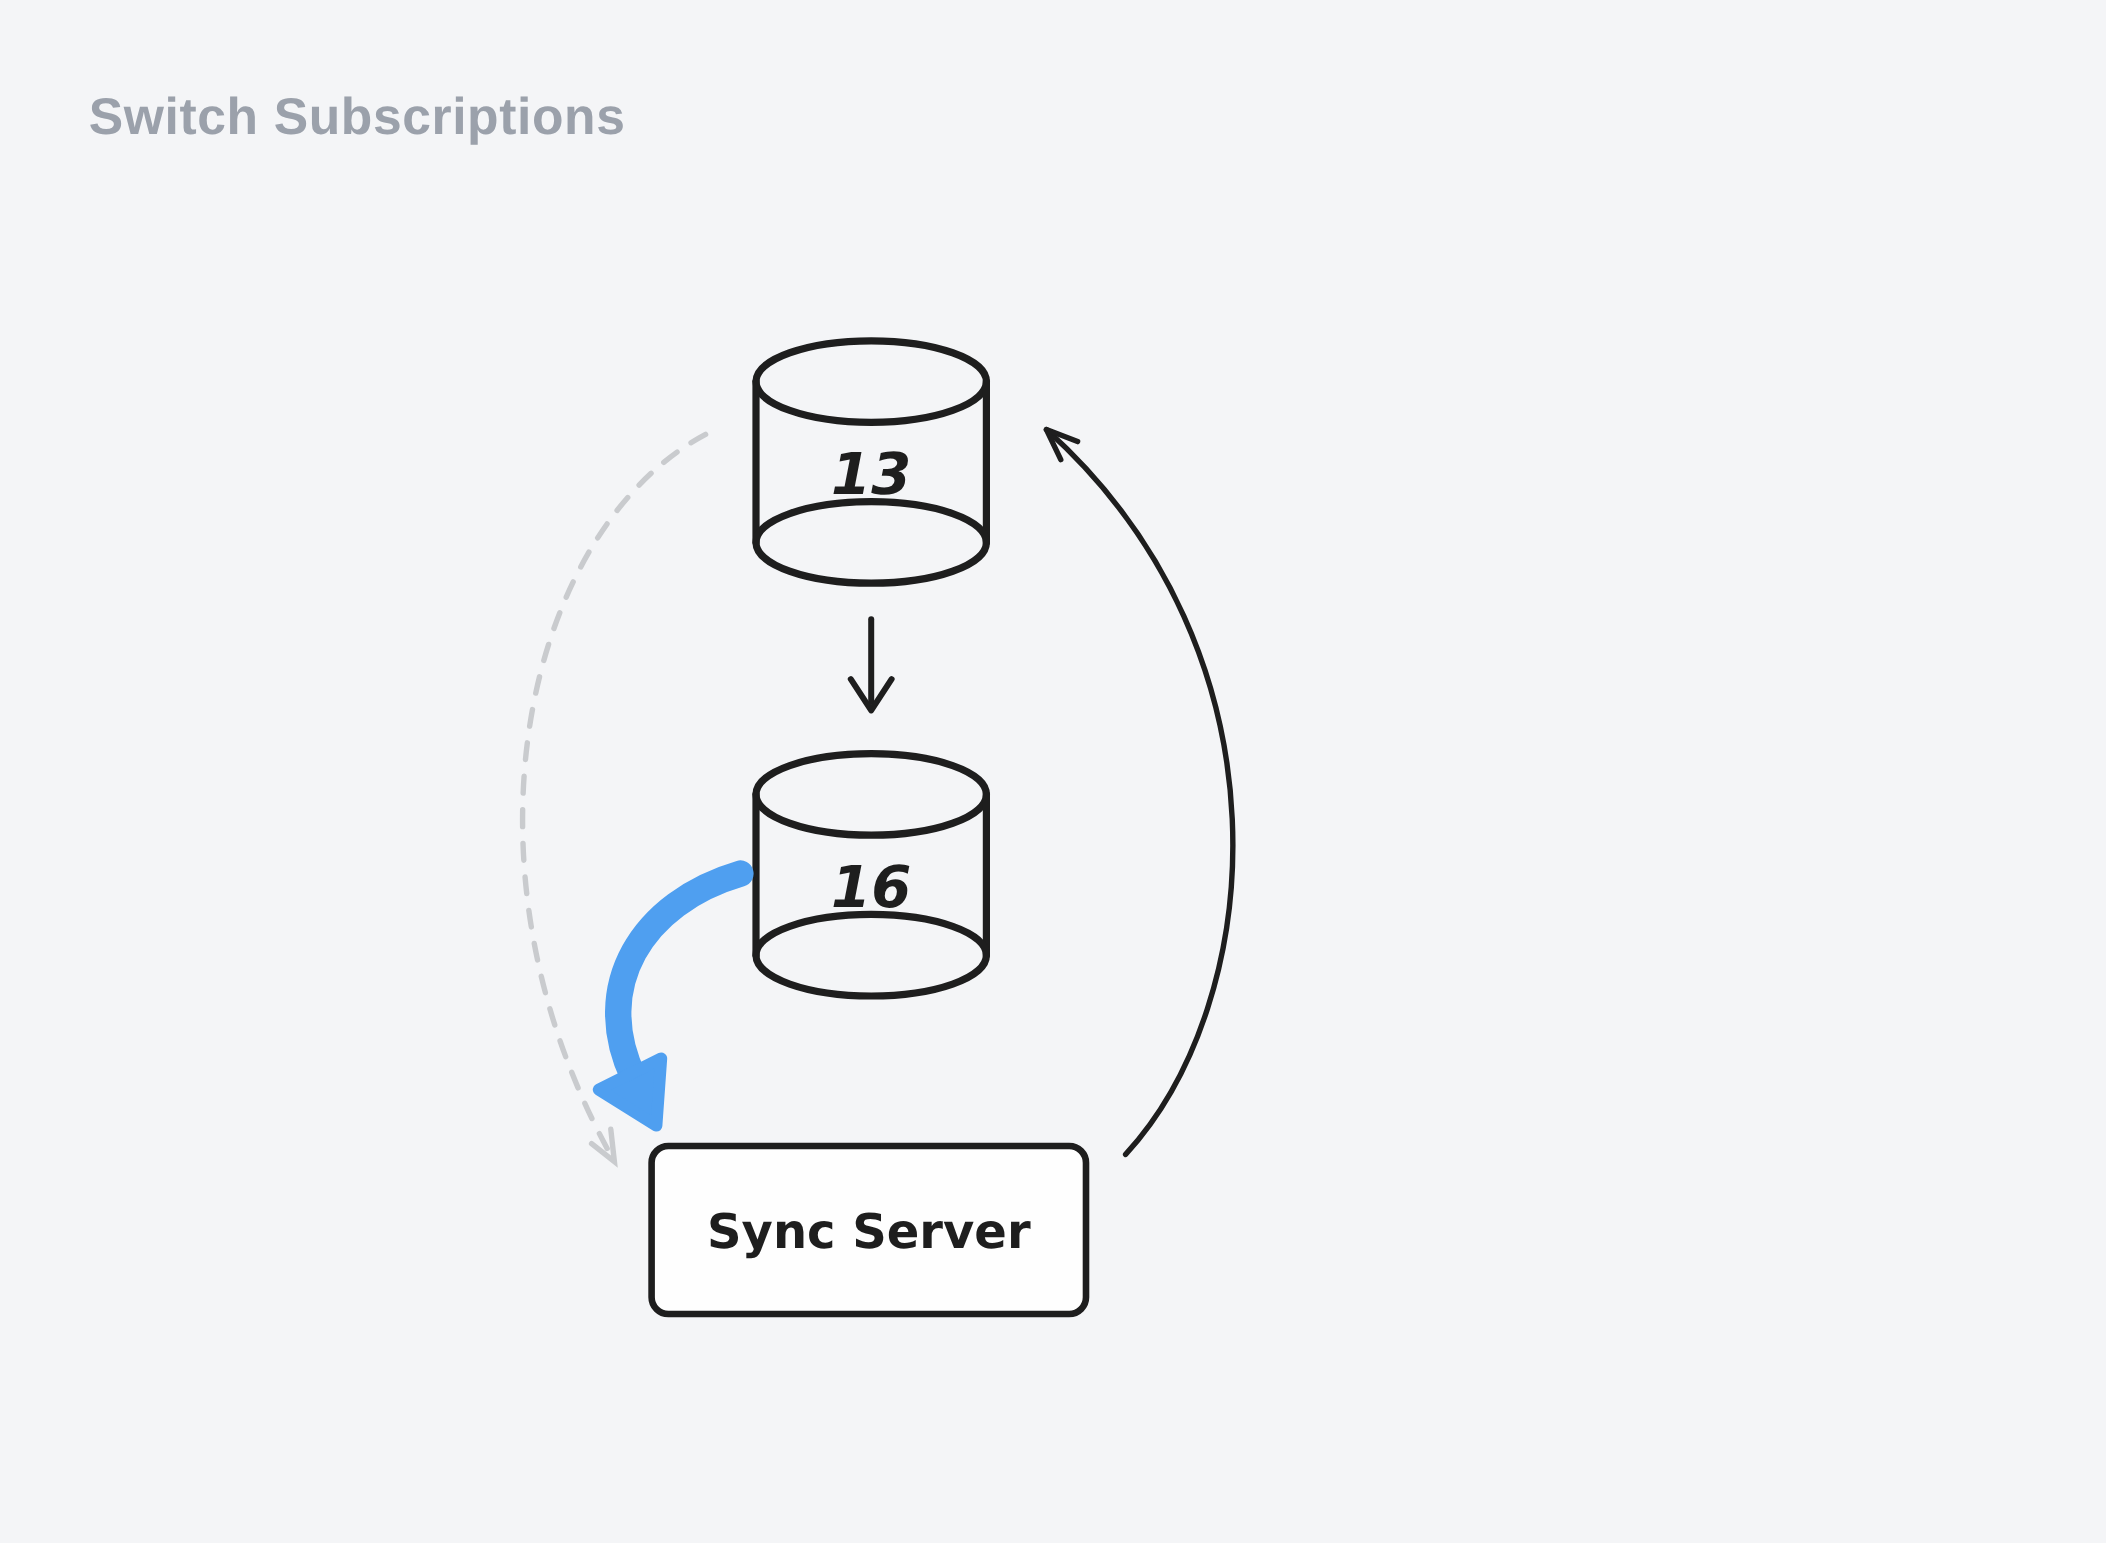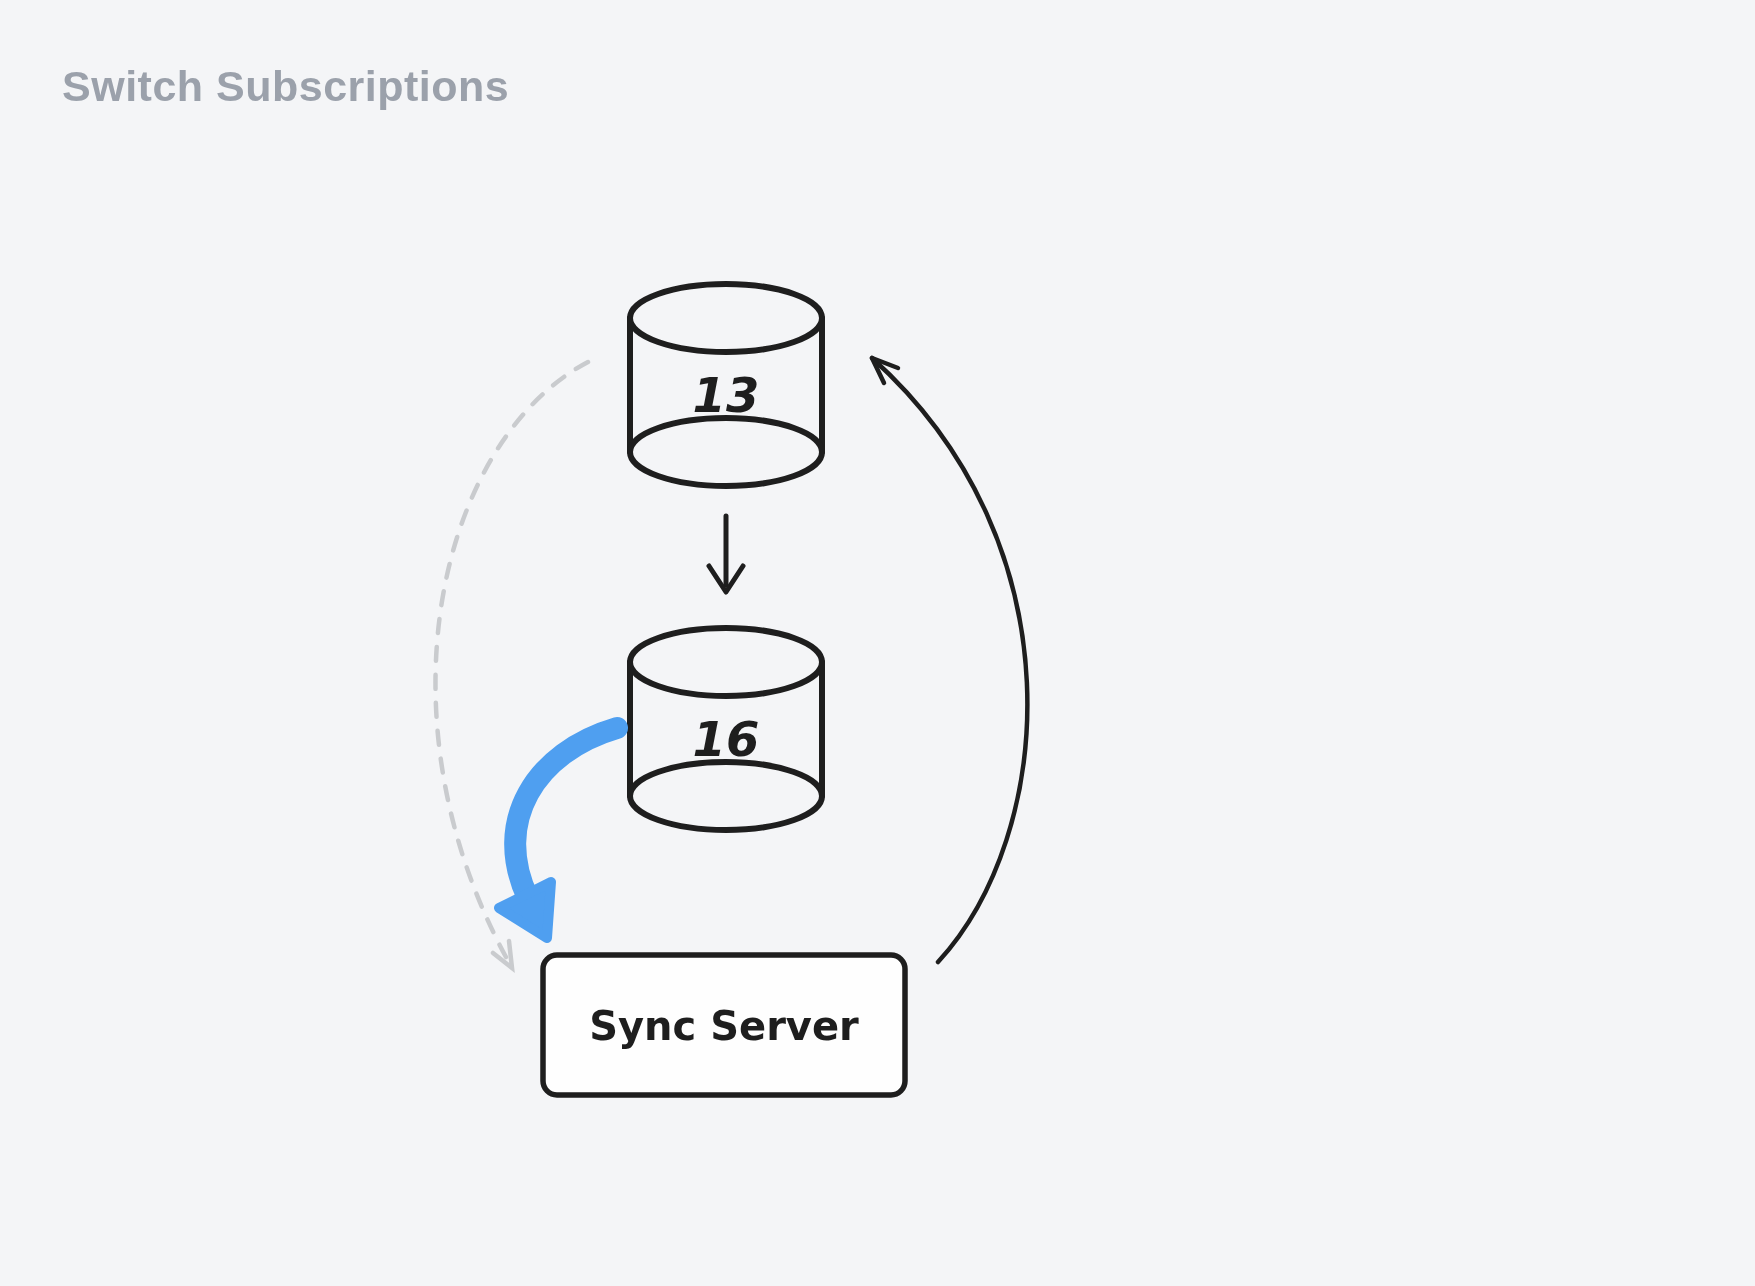--- a/index.html
+++ b/index.html
@@ -11,21 +11,21 @@
     height: 1286px;
     background: #f4f5f7;
     position: relative;
     overflow: hidden;
     font-family: "Liberation Sans", sans-serif;
   }
   .page-title {
     position: absolute;
     left: 62px;
     top: 62px;
-    margin: 0;
+    margin: 12px;
     font-size: 43px;
     font-weight: 600;
     letter-spacing: 0.5px;
     color: #9ba1ab;
     font-family: "Liberation Sans", sans-serif;
   }
   svg.diagram {
     position: absolute;
     left: 0;
     top: 0;

